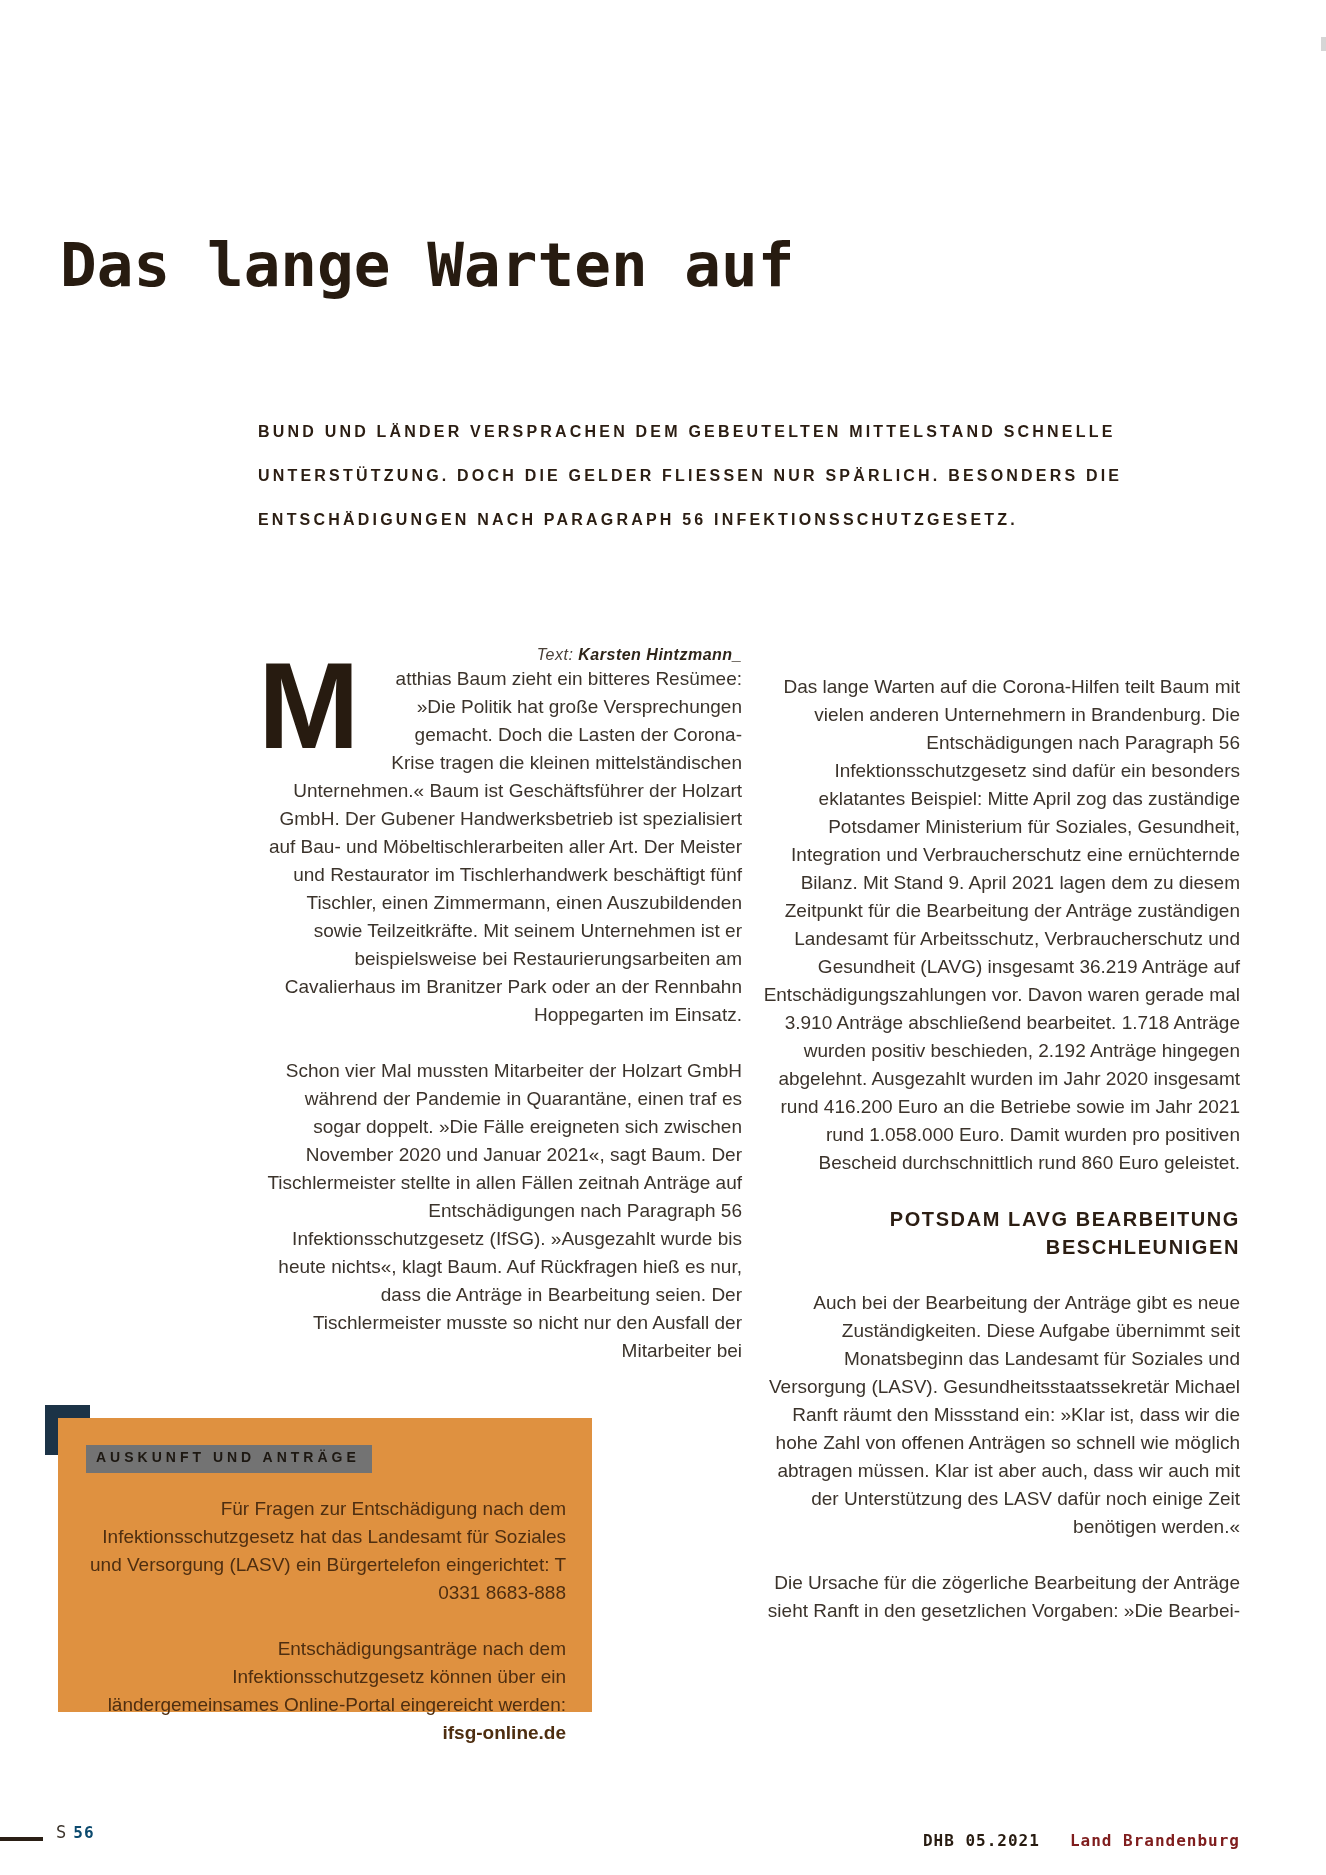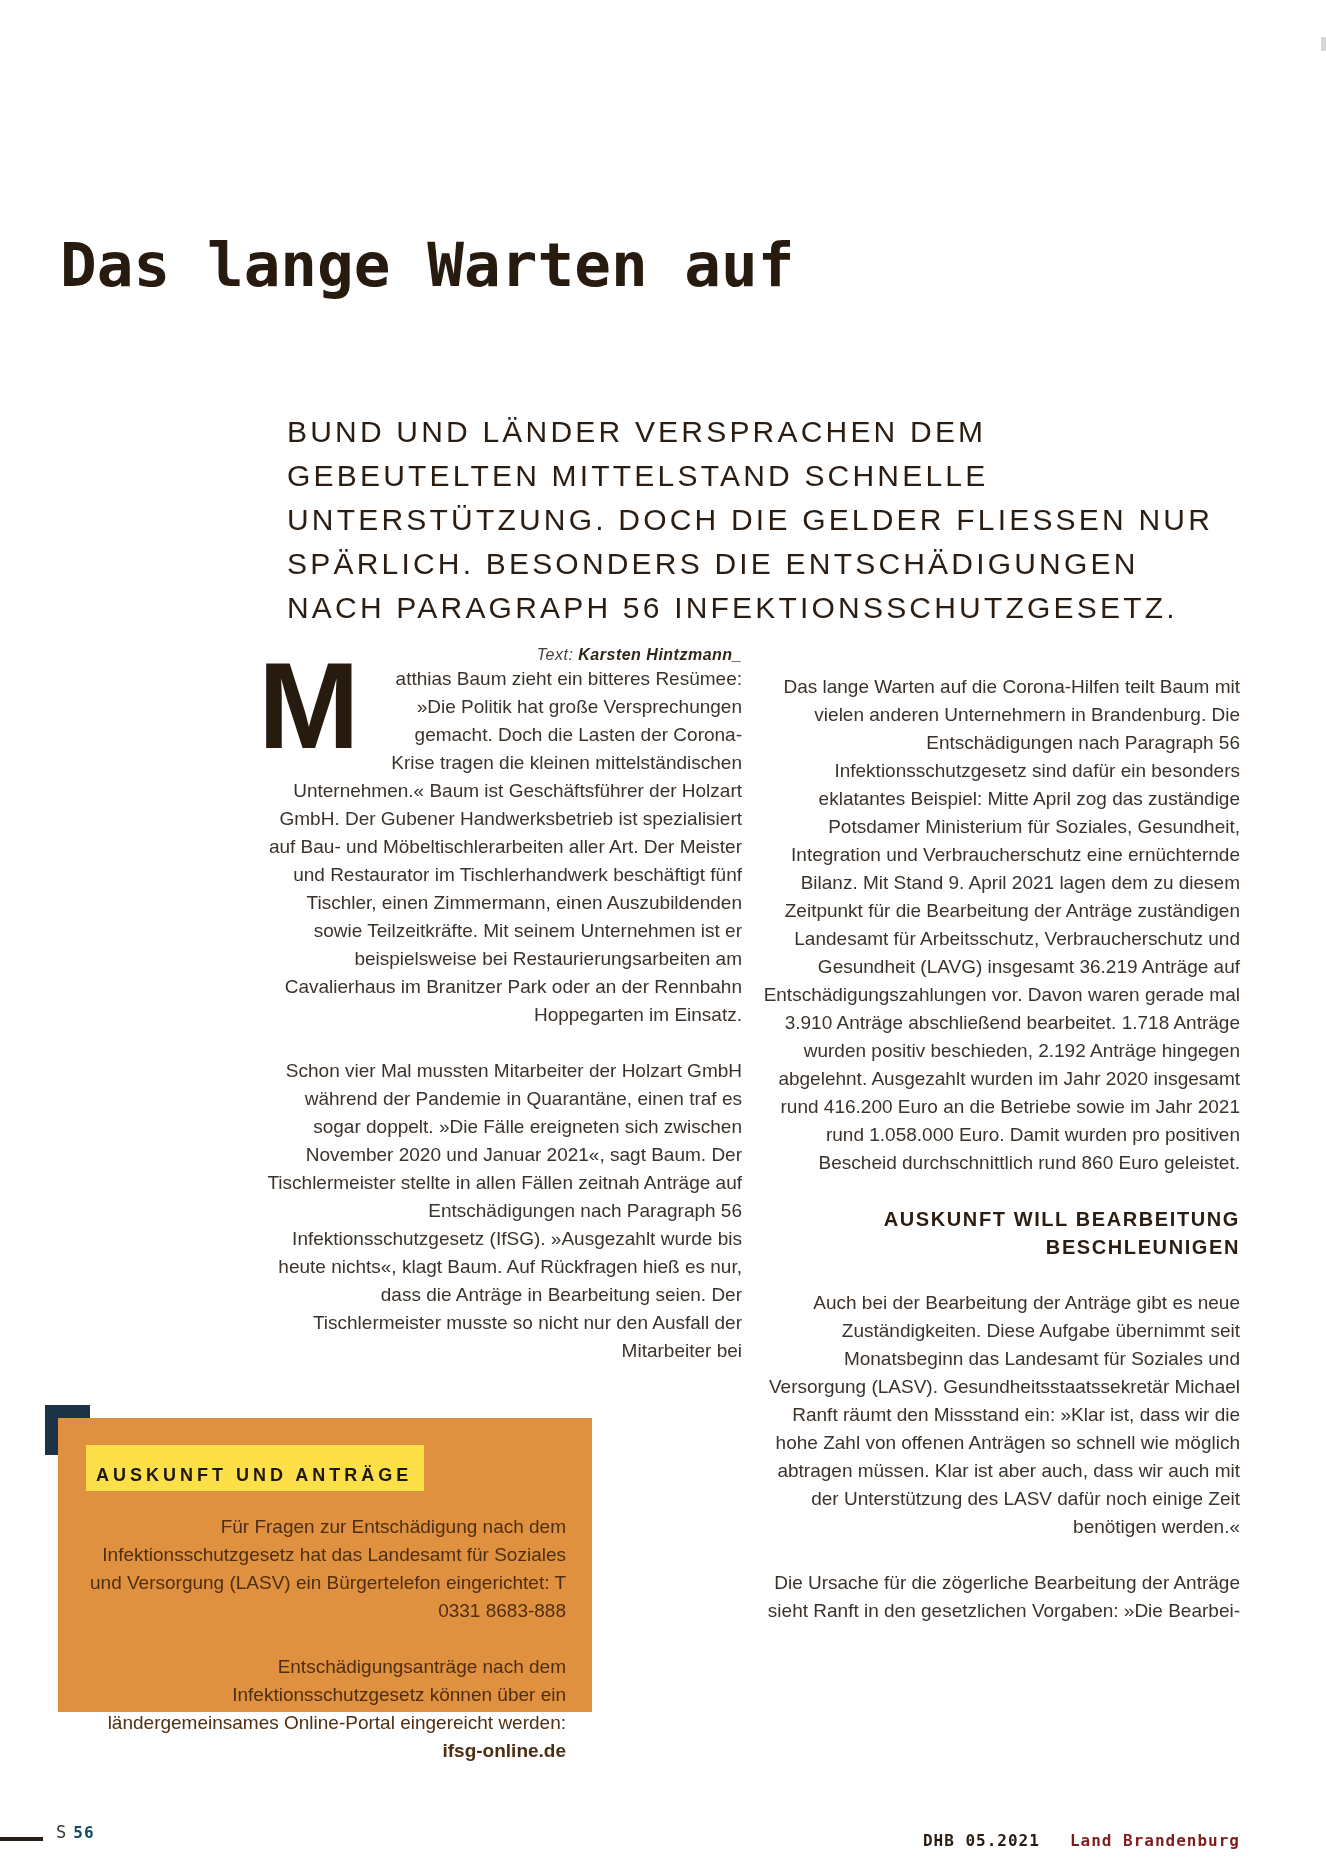--- a/index.html
+++ b/index.html
@@ -17,25 +17,24 @@
     font-family:"DejaVu Sans Mono",monospace;
     font-weight:700;
     font-size:61px;line-height:78px;
     letter-spacing:0px;
     color:#271b10;
     white-space:nowrap;
   }
   
   .standfirst{
     position:absolute;left:258px;top:410px;width:950px;
-    font-weight:400;font-size:30px;line-height:44px;
+    font-weight:700;font-size:16px;line-height:44px;
     letter-spacing:3.2px;
     color:#2b1d12;
     text-transform:uppercase;
-    margin-left:29px;
   }
   
   .col{position:absolute;width:484px;font-size:19px;line-height:28px;text-align:justify;color:#3b332b;}
   .col p{margin:0;text-align:right;}
   .col-left{left:258px;top:645px;}
   .col-right{left:757px;top:645px;width:483px;}
   .byline{
     font-style:italic;font-size:16px;line-height:20px;
     letter-spacing:.5px;color:#4a4038;
     margin:0 0 40px 0;text-align:left;
@@ -60,23 +59,23 @@
     background:#1c3347;
   }
   .infobox{
     position:absolute;left:58px;top:1418px;width:534px;height:294px;
     background:#df9140;
     box-sizing:border-box;
     padding:27px 26px 0 28px;
   }
   .infobox-label{
     display:inline-block;
-    background:#fde047;
-    padding:19px 12px 5px 10px;
-    font-weight:700;font-size:18px;line-height:22px;
+    background:#737373;
+    padding:1px 12px 5px 10px;
+    font-weight:700;font-size:14px;line-height:22px;
     letter-spacing:4px;color:#1d1812;
   }
   .infobox p{
     margin:22px 0 0 0;
     font-size:19px;line-height:28px;
     color:#4e2e10;text-align:right;
   }
   .infobox p.second{margin-top:28px;}
   .infobox b{font-weight:700;}
   
@@ -116,21 +115,21 @@
       <b>Karsten Hintzmann_</b>
     </p>
     <p>
       <span class="dropcap">M</span><span>atthias Baum zieht ein bitteres Resümee: »Die Politik hat große Versprechungen gemacht. Doch die Lasten der Corona-Krise tragen die kleinen mittelständischen Unternehmen.« Baum ist Geschäftsführer der Holzart GmbH. Der Gubener Handwerksbetrieb ist spezialisiert auf Bau- und Möbeltischlerarbeiten aller Art. Der Meister und Restaurator im Tischlerhandwerk beschäftigt fünf Tischler, einen Zimmermann, einen Auszubildenden sowie Teilzeitkräfte. Mit seinem Unternehmen ist er beispielsweise bei Restaurierungsarbeiten am Cavalierhaus im Branitzer Park oder an der Rennbahn Hoppegarten im Einsatz.</span>
     </p>
     <p class="para-gap">Schon vier Mal mussten Mitarbeiter der Holzart GmbH während der Pandemie in Quarantäne, einen traf es sogar doppelt. »Die Fälle ereigneten sich zwischen November 2020 und Januar 2021«, sagt Baum. Der Tischlermeister stellte in allen Fällen zeitnah Anträge auf Entschädigungen nach Paragraph 56 Infektionsschutzgesetz (IfSG). »Ausgezahlt wurde bis heute nichts«, klagt Baum. Auf Rückfragen hieß es nur, dass die Anträge in Bearbeitung seien. Der Tischlermeister musste so nicht nur den Ausfall der Mitarbeiter bei</p>
   </div>
 
   <div class="col col-right">
     <p class="para-gap">Das lange Warten auf die Corona-Hilfen teilt Baum mit vielen anderen Unternehmern in Brandenburg. Die Entschädigungen nach Paragraph 56 Infektionsschutzgesetz sind dafür ein besonders eklatantes Beispiel: Mitte April zog das zuständige Potsdamer Ministerium für Soziales, Gesundheit, Integration und Verbraucherschutz eine ernüchternde Bilanz. Mit Stand 9. April 2021 lagen dem zu diesem Zeitpunkt für die Bearbeitung der Anträge zuständigen Landesamt für Arbeitsschutz, Verbraucherschutz und Gesundheit (LAVG) insgesamt 36.219 Anträge auf Entschädigungszahlungen vor. Davon waren gerade mal 3.910 Anträge abschließend bearbeitet. 1.718 Anträge wurden positiv beschieden, 2.192 Anträge hingegen abgelehnt. Ausgezahlt wurden im Jahr 2020 insgesamt rund 416.200 Euro an die Betriebe sowie im Jahr 2021 rund 1.058.000 Euro. Damit wurden pro positiven Bescheid durchschnittlich rund 860 Euro geleistet.</p>
-    <p class="subhead para-gap">AUSKUNFT WILL BEARBEITUNG BESCHLEUNIGEN</p>
+    <p class="subhead para-gap">POTSDAM LAVG BEARBEITUNG BESCHLEUNIGEN</p>
     <p class="para-gap">Auch bei der Bearbeitung der Anträge gibt es neue Zuständigkeiten. Diese Aufgabe übernimmt seit Monatsbeginn das Landesamt für Soziales und Versorgung (LASV). Gesundheitsstaatssekretär Michael Ranft räumt den Missstand ein: »Klar ist, dass wir die hohe Zahl von offenen Anträgen so schnell wie möglich abtragen müssen. Klar ist aber auch, dass wir auch mit der Unterstützung des LASV dafür noch einige Zeit benötigen werden.«</p>
     <p class="para-gap">Die Ursache für die zögerliche Bearbeitung der Anträge sieht Ranft in den gesetzlichen Vorgaben: »Die Bearbei-</p>
   </div>
 
   <div class="navy-square"></div>
   <div class="infobox">
     <span class="infobox-label">AUSKUNFT UND ANTRÄGE</span>
     <p>Für Fragen zur Entschädigung nach dem Infektionsschutzgesetz hat das Landesamt für Soziales und Versorgung (LASV) ein Bürgertelefon eingerichtet: T 0331 8683-888</p>
     <p class="second">
       <span>Entschädigungsanträge nach dem Infektionsschutzgesetz können über ein ländergemeinsames Online-Portal eingereicht werden: </span><b>ifsg-online.de</b>

